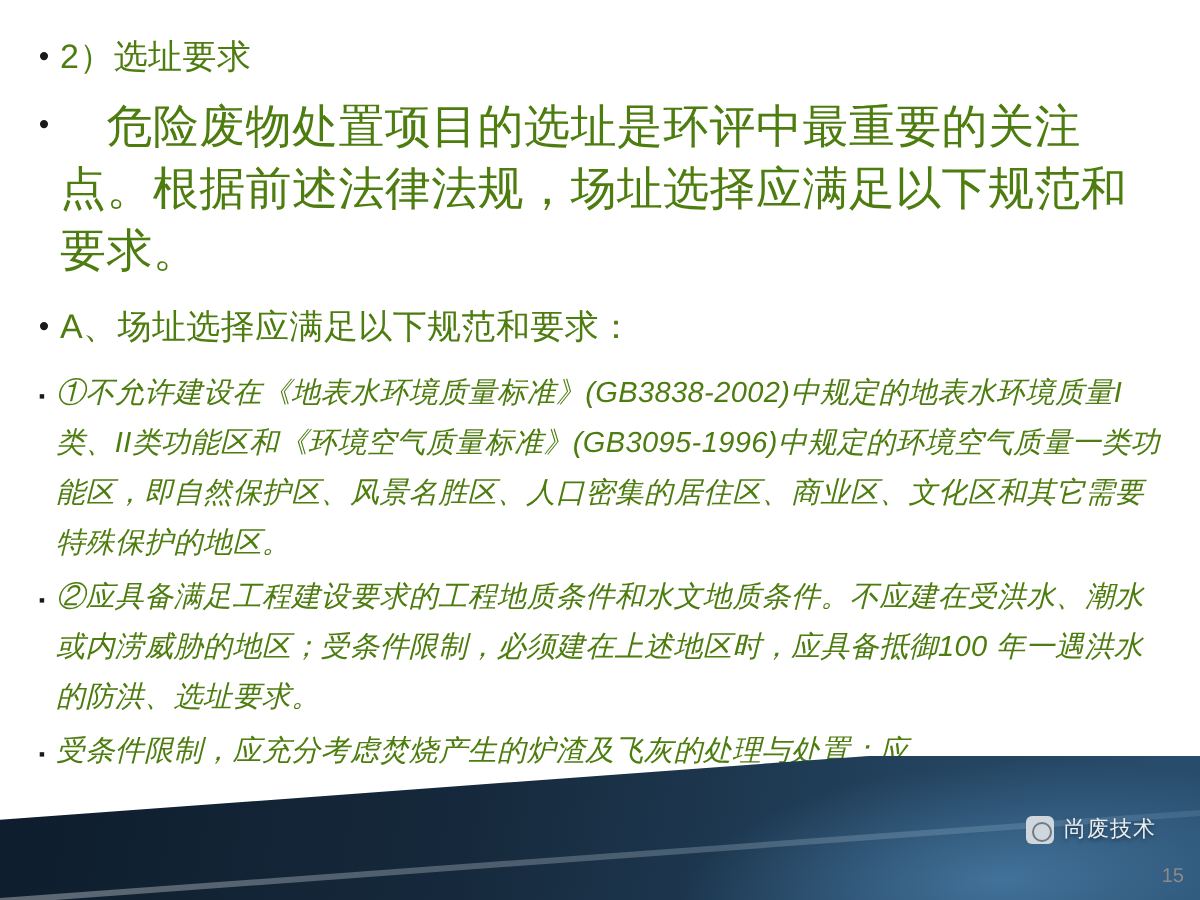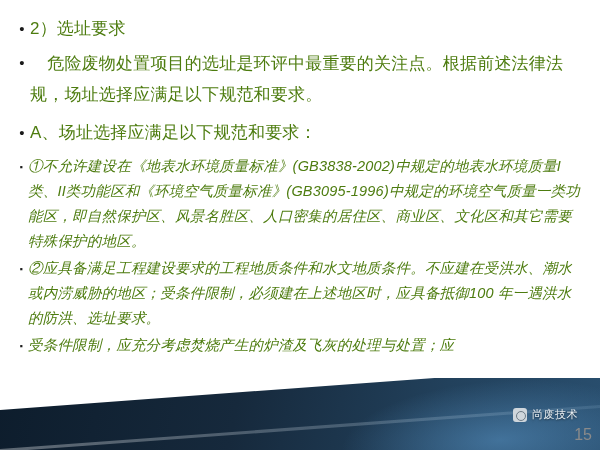--- a/index.html
+++ b/index.html
@@ -53,21 +53,21 @@
   .txt {
     flex: 1 1 auto;
     color: #4d7c0f;
     letter-spacing: 0.2px;
   }
   .t-lv1 {
     font-size: 17px;
     line-height: 30px;
   }
   .t-lv1b {
-    font-size: 17px;
+    font-size: 23px;
     line-height: 31px;
   }
   .t-lv2 {
     font-size: 14.5px;
     line-height: 25px;
     font-style: italic;
   }
   .gap-a { margin-top: 4px; }
   .gap-b { margin-top: 8px; }
   .gap-c { margin-top: 6px; }
@@ -139,21 +139,21 @@
     color: #e9eef2;
     font-size: 11px;
     letter-spacing: 0.5px;
     text-shadow: 0 1px 2px rgba(0,0,0,0.5);
   }
   .page-num {
     position: absolute;
     right: 8px;
     bottom: 6px;
     color: #8a8a8a;
-    font-size: 16px;
+    font-size: 10px;
     z-index: 6;
   }
   .clip-last {
     max-height: 24px;
     overflow: hidden;
   }
 </style>
 </head>
 <body>
 

